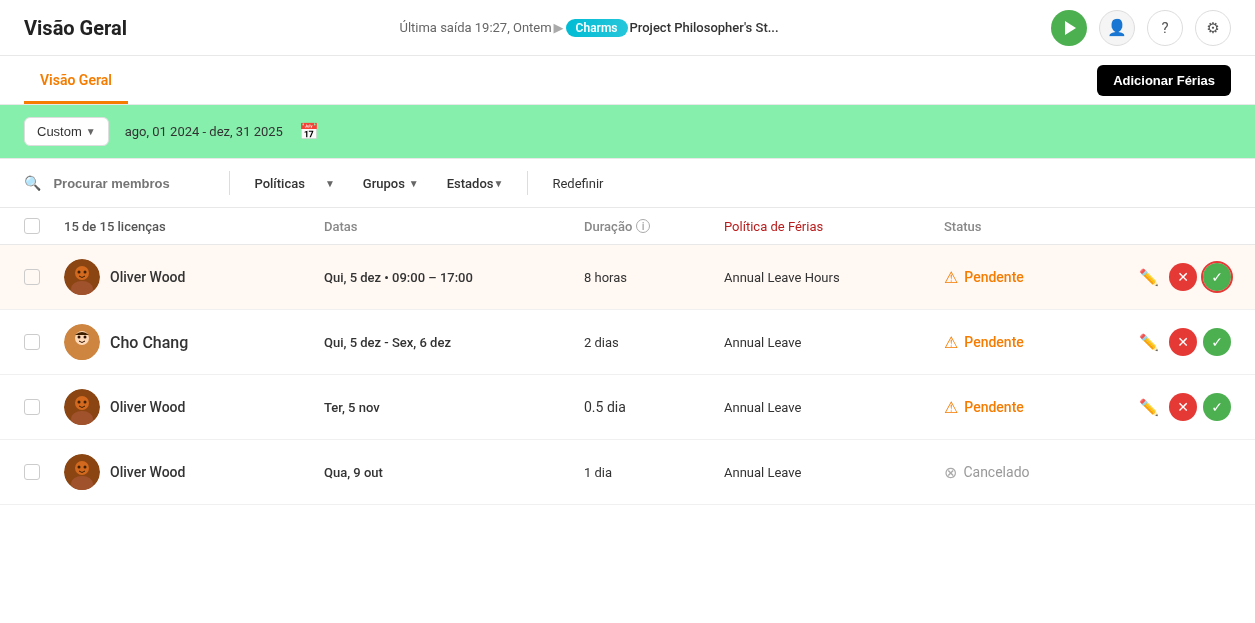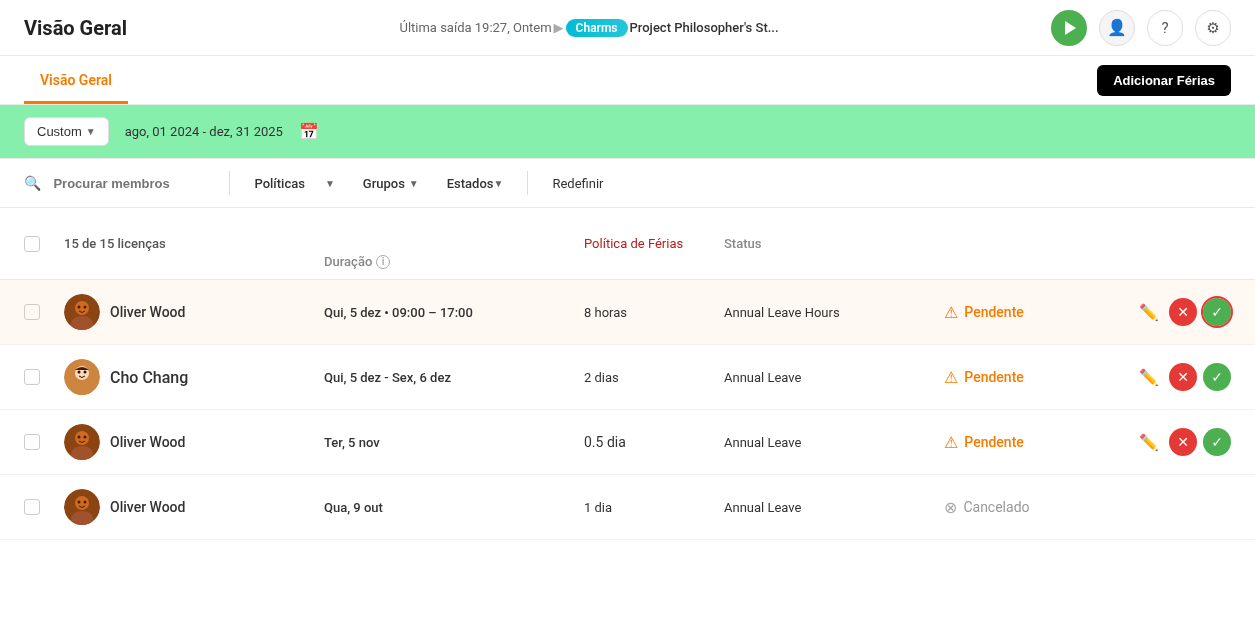--- a/index.html
+++ b/index.html
@@ -64,21 +64,22 @@
   </div>
   <div style="width:1px;height:24px;background:#ddd;margin:0 4px;"></div>
   <span style="font-size:13px;color:#333;cursor:pointer;padding:4px 8px;">Redefinir</span>
 </div>
 
 <div style="display:grid;grid-template-columns:40px 260px 260px 140px 220px 160px auto;padding:10px 24px;background:#fff;border-bottom:1px solid #e8e8e8;align-items:center;">
   <div>
     <div style="width:16px;height:16px;border:1px solid #ccc;border-radius:3px;cursor:pointer;"></div>
   </div>
   <div style="font-size:13px;color:#555;font-weight:500;">15 de 15 licenças</div>
-  <div style="font-size:13px;color:#888;font-weight:500;display:flex;align-items:center;gap:4px;margin-top:36px;">
+  <div style="font-size:13px;color:#888;font-weight:500;">Datas</div>
+  <div style="font-size:13px;color:#888;font-weight:500;display:flex;align-items:center;gap:4px;">
     <span>Duração</span>
     <span style="font-size:11px;color:#aaa;border:1px solid #aaa;border-radius:50%;width:14px;height:14px;display:inline-flex;align-items:center;justify-content:center;">i</span>
   </div>
   <div style="font-size:13px;color:#b91c1c;font-weight:400;">Política de Férias</div>
   <div style="font-size:13px;color:#888;font-weight:500;">Status</div>
   <div></div>
 </div>
 
 <div style="display:grid;grid-template-columns:40px 260px 260px 140px 220px 160px auto;padding:14px 24px;border-bottom:1px solid #f0f0f0;align-items:center;background:#fff8f3;">
   <div>

